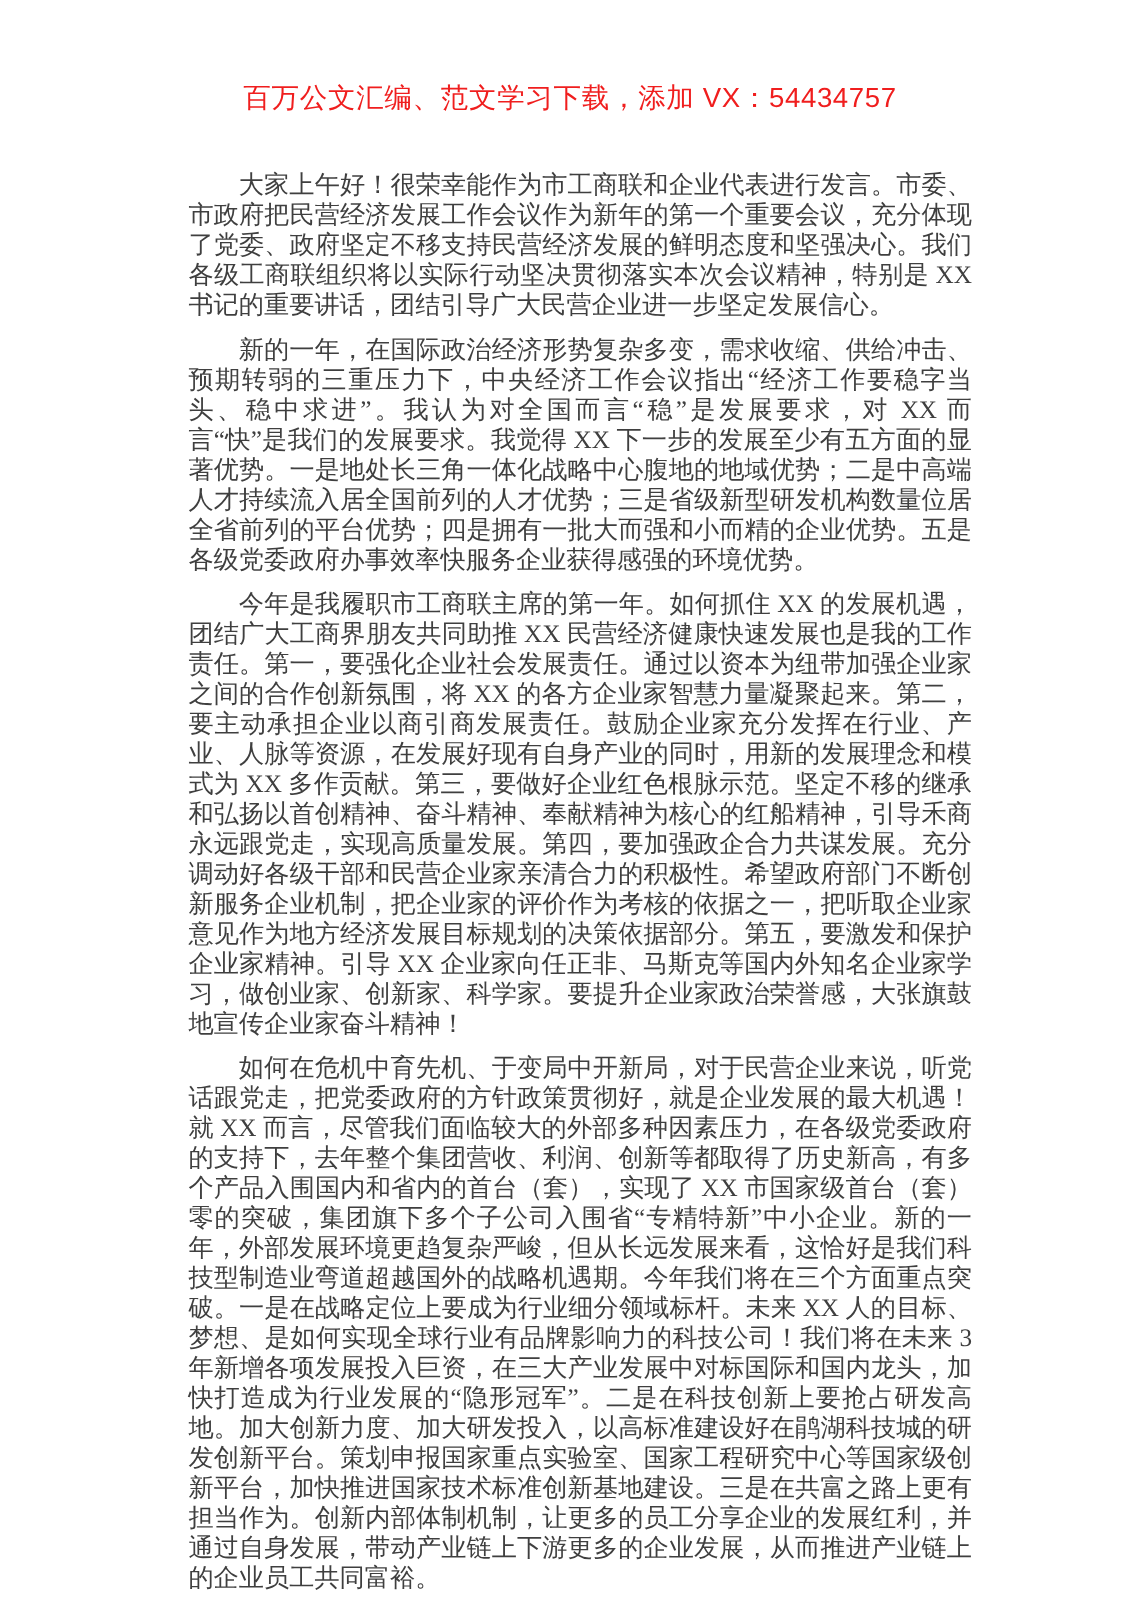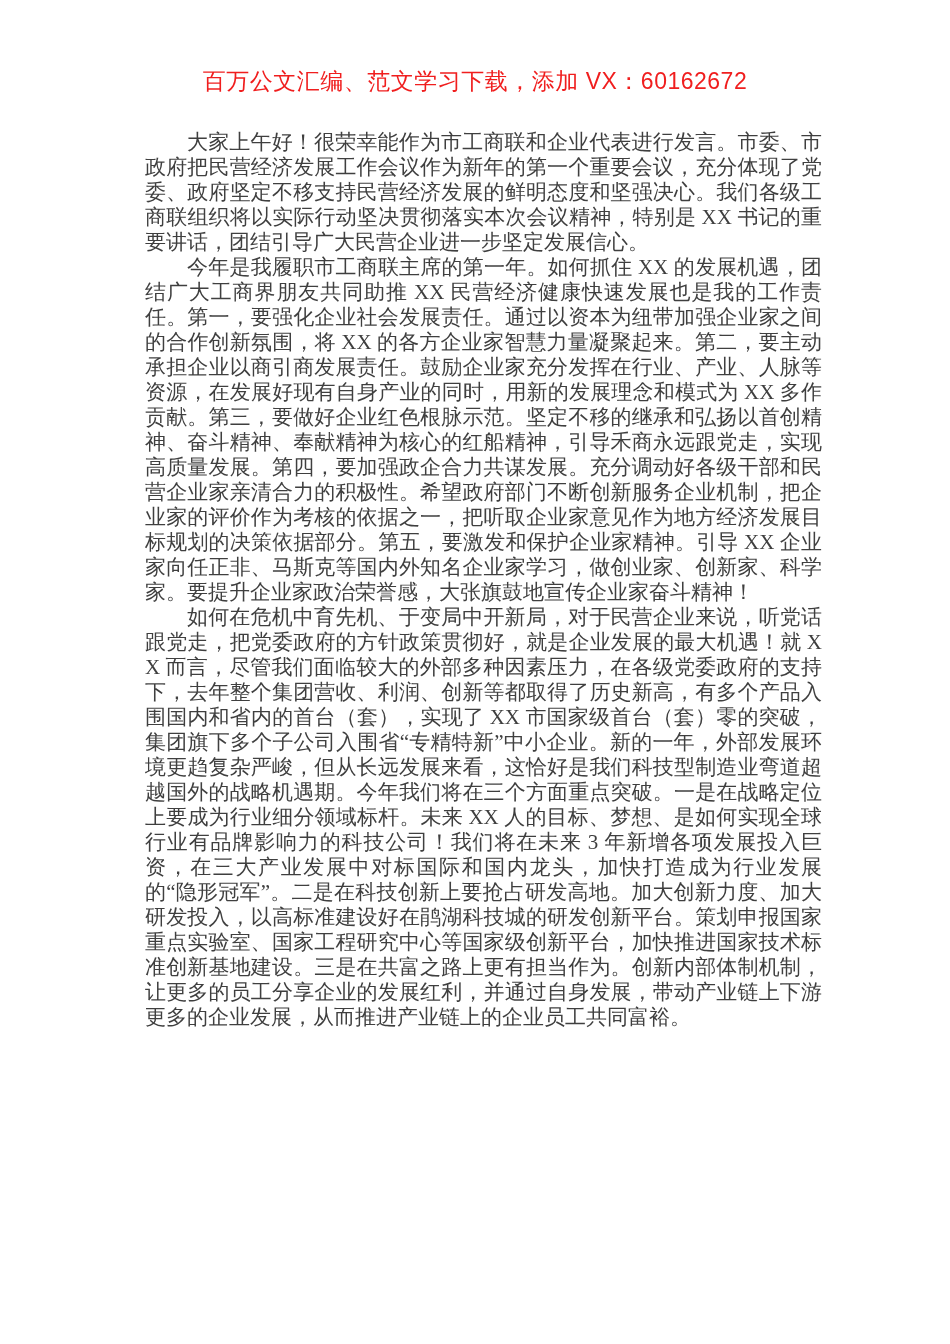--- a/index.html
+++ b/index.html
@@ -23,31 +23,32 @@
   .doc-body {
     padding: 33px 128px 0 145px;
     font-family: "Liberation Serif", "DejaVu Serif", serif;
     font-size: 21px;
     line-height: 25px;
     color: #3f3f3f;
     text-align: justify;
     text-justify: inter-ideograph;
   }
   .doc-body p {
-    margin: 0;
+    margin: 12px;
     text-indent: 2em;
     word-break: break-all;
   }
 </style>
 </head>
 <body>
 
 <div class="page">
 
-  <div class="doc-header">百万公文汇编、范文学习下载，添加 VX：60162672</div>
+  <div class="doc-header">百万公文汇编、范文学习下载，添加 VX：54434757</div>
 
   <div class="doc-body">
     <p>大家上午好！很荣幸能作为市工商联和企业代表进行发言。市委、市政府把民营经济发展工作会议作为新年的第一个重要会议，充分体现了党委、政府坚定不移支持民营经济发展的鲜明态度和坚强决心。我们各级工商联组织将以实际行动坚决贯彻落实本次会议精神，特别是 XX 书记的重要讲话，团结引导广大民营企业进一步坚定发展信心。</p>
+    <p>新的一年，在国际政治经济形势复杂多变，需求收缩、供给冲击、预期转弱的三重压力下，中央经济工作会议指出“经济工作要稳字当头、稳中求进”。我认为对全国而言“稳”是发展要求，对 XX 而言“快”是我们的发展要求。我觉得 XX 下一步的发展至少有五方面的显著优势。一是地处长三角一体化战略中心腹地的地域优势；二是中高端人才持续流入居全国前列的人才优势；三是省级新型研发机构数量位居全省前列的平台优势；四是拥有一批大而强和小而精的企业优势。五是各级党委政府办事效率快服务企业获得感强的环境优势。</p>
     <p>今年是我履职市工商联主席的第一年。如何抓住 XX 的发展机遇，团结广大工商界朋友共同助推 XX 民营经济健康快速发展也是我的工作责任。第一，要强化企业社会发展责任。通过以资本为纽带加强企业家之间的合作创新氛围，将 XX 的各方企业家智慧力量凝聚起来。第二，要主动承担企业以商引商发展责任。鼓励企业家充分发挥在行业、产业、人脉等资源，在发展好现有自身产业的同时，用新的发展理念和模式为 XX 多作贡献。第三，要做好企业红色根脉示范。坚定不移的继承和弘扬以首创精神、奋斗精神、奉献精神为核心的红船精神，引导禾商永远跟党走，实现高质量发展。第四，要加强政企合力共谋发展。充分调动好各级干部和民营企业家亲清合力的积极性。希望政府部门不断创新服务企业机制，把企业家的评价作为考核的依据之一，把听取企业家意见作为地方经济发展目标规划的决策依据部分。第五，要激发和保护企业家精神。引导 XX 企业家向任正非、马斯克等国内外知名企业家学习，做创业家、创新家、科学家。要提升企业家政治荣誉感，大张旗鼓地宣传企业家奋斗精神！</p>
     <p>如何在危机中育先机、于变局中开新局，对于民营企业来说，听党话跟党走，把党委政府的方针政策贯彻好，就是企业发展的最大机遇！就 XX 而言，尽管我们面临较大的外部多种因素压力，在各级党委政府的支持下，去年整个集团营收、利润、创新等都取得了历史新高，有多个产品入围国内和省内的首台（套），实现了 XX 市国家级首台（套）零的突破，集团旗下多个子公司入围省“专精特新”中小企业。新的一年，外部发展环境更趋复杂严峻，但从长远发展来看，这恰好是我们科技型制造业弯道超越国外的战略机遇期。今年我们将在三个方面重点突破。一是在战略定位上要成为行业细分领域标杆。未来 XX 人的目标、梦想、是如何实现全球行业有品牌影响力的科技公司！我们将在未来 3 年新增各项发展投入巨资，在三大产业发展中对标国际和国内龙头，加快打造成为行业发展的“隐形冠军”。二是在科技创新上要抢占研发高地。加大创新力度、加大研发投入，以高标准建设好在鹃湖科技城的研发创新平台。策划申报国家重点实验室、国家工程研究中心等国家级创新平台，加快推进国家技术标准创新基地建设。三是在共富之路上更有担当作为。创新内部体制机制，让更多的员工分享企业的发展红利，并通过自身发展，带动产业链上下游更多的企业发展，从而推进产业链上的企业员工共同富裕。</p>
   </div>
 
 </div>
 
 </body></html>

